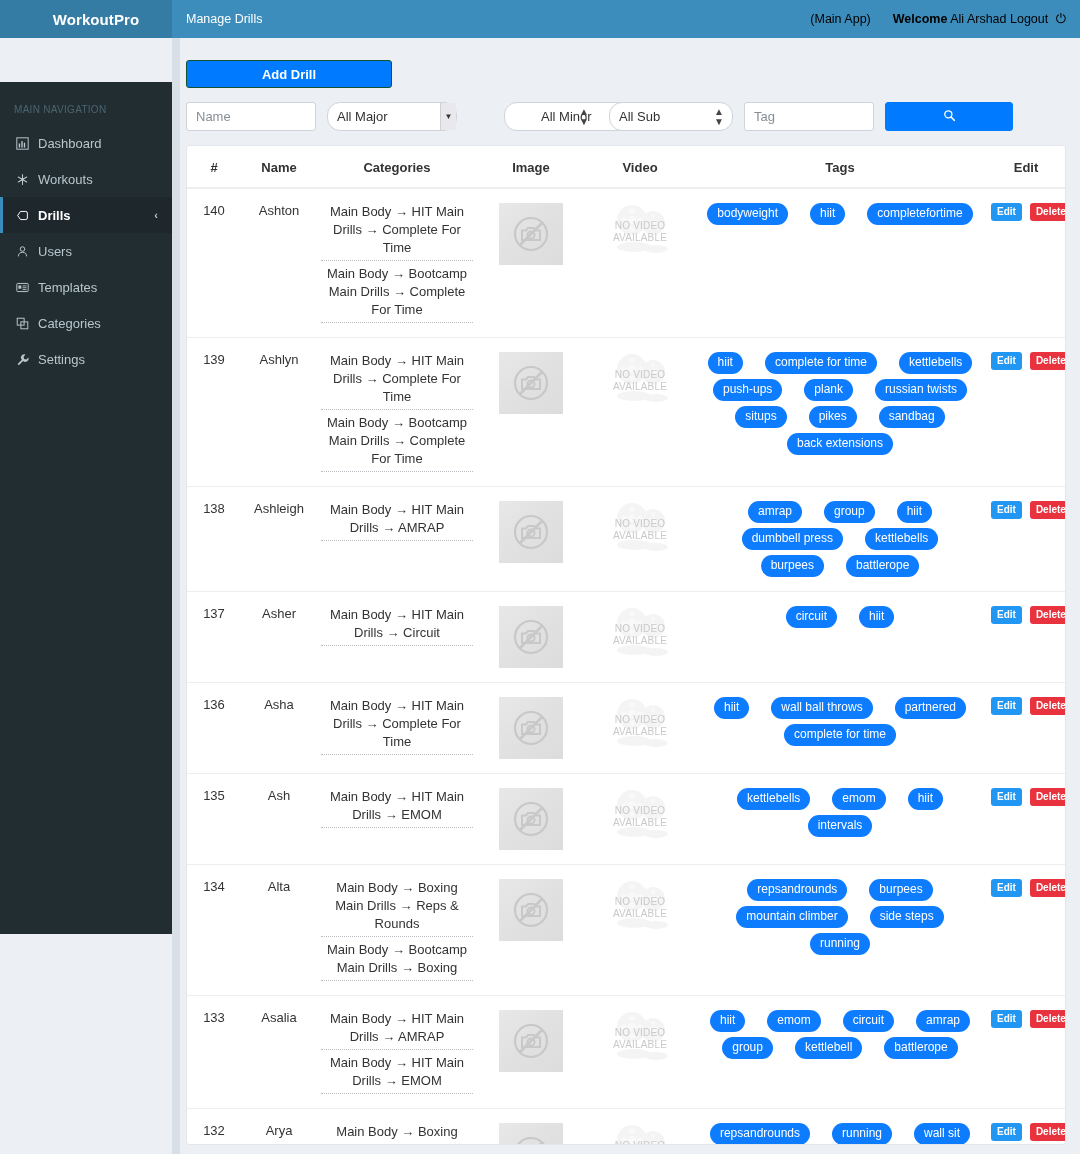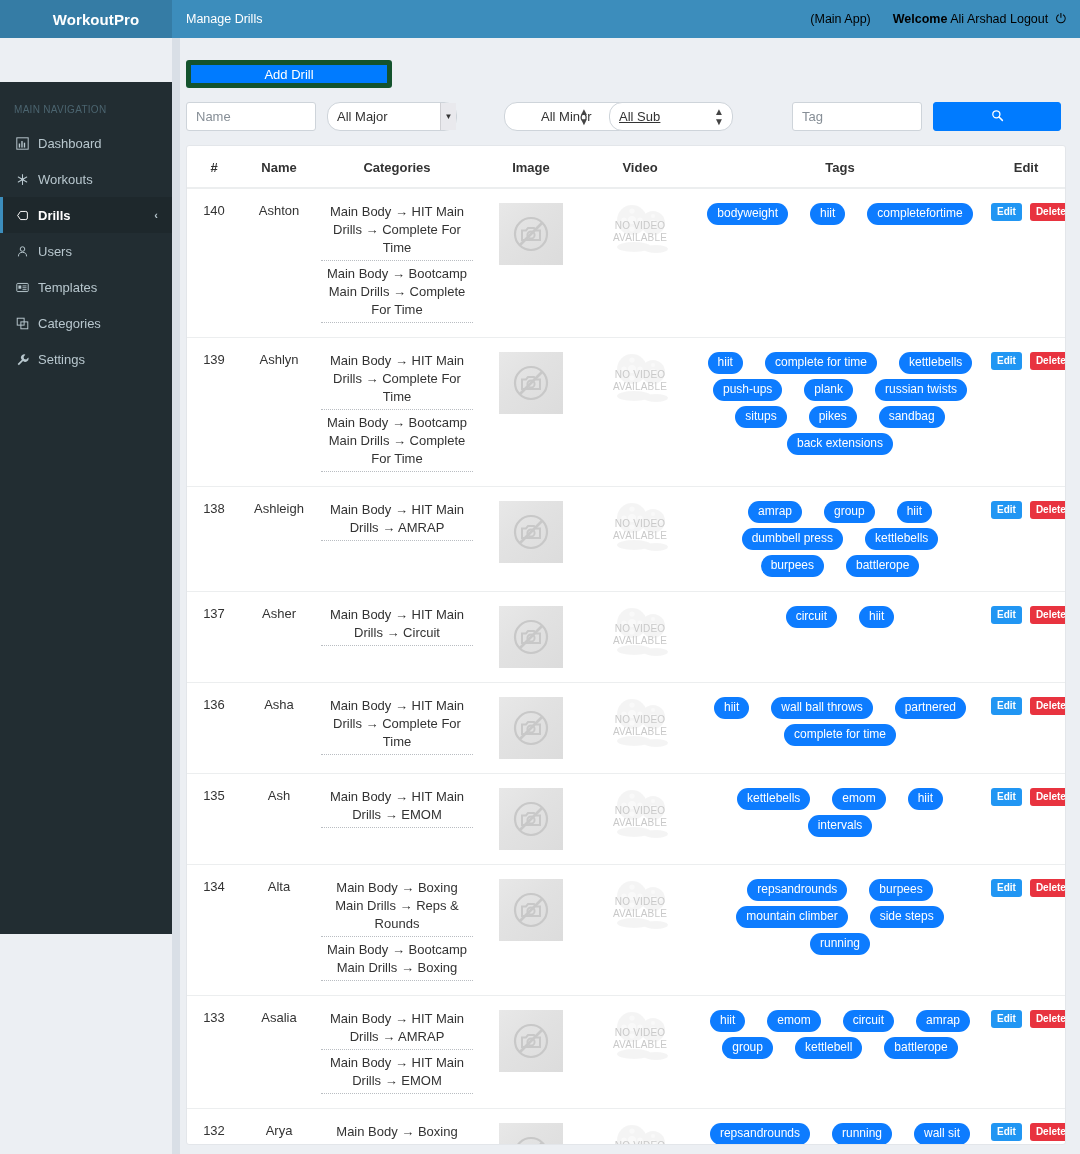--- a/index.html
+++ b/index.html
@@ -67,45 +67,45 @@
     background: #d9dfe6;
   }
 
   
   #content {
     position: absolute; top: 38px; left: 180px; width: 900px; height: 1116px;
     background: #eceff3; padding: 16px 16px 0 4px;
   }
   #add-drill-btn {
     display: block; width: 206px; height: 28px; margin: 6px 0 0 2px;
-    background: #007bff; border: 5px solid #14532d; border-radius: 3px;
-    color: #ffffff; font-size: 13px; font-weight: normal;
+    background: #007bff; border: 1px solid #14532d; border-radius: 3px;
+    color: #ffffff; font-size: 13px; font-weight: bold;
     font-family: "Liberation Sans", sans-serif; cursor: pointer;
   }
   #filter-row {
     display: flex; align-items: center; margin: 14px 0 0 2px; gap: 11px;
   }
   .fld {
     height: 29px; border: 1px solid #ced4da; border-radius: 3px;
     background: #ffffff; font-size: 13px; color: #495057;
     font-family: "Liberation Sans", sans-serif; padding: 0 9px;
   }
   .fld::placeholder { color: #868e96; }
   #f-name { width: 130px; }
-  #f-tag { width: 130px; margin-left: 48px; }
+  #f-tag { width: 130px; }
   .sel-wrap { position: relative; }
   .sel {
     height: 29px; border: 1px solid #ced4da; border-radius: 13px;
     background: #ffffff; font-size: 13px; color: #333;
     font-family: "Liberation Sans", sans-serif; padding: 0 24px 0 9px;
     display: flex; align-items: center; cursor: pointer;
   }
   #f-major-wrap .sel { width: 130px; padding-right: 28px; }
   #f-minor .sel, #f-minor { width: 130px; padding-left: 36px; }
-  #f-sub .sel, #f-sub { width: 124px; text-decoration: underline; }
+  #f-sub .sel, #f-sub { width: 124px; }
   .sel-arrow-updown {
     position: absolute; right: 9px; top: 50%; transform: translateY(-50%);
     font-size: 10px; color: #444; line-height: 1; pointer-events: none;
   }
   .sel-native-btn {
     position: absolute; right: 1px; top: 1px; width: 16px; height: 27px;
     background: #e9e9ed; border-left: 1px solid #d0d0d4;
     display: flex; align-items: center; justify-content: center;
     font-size: 8px; color: #333;
   }

